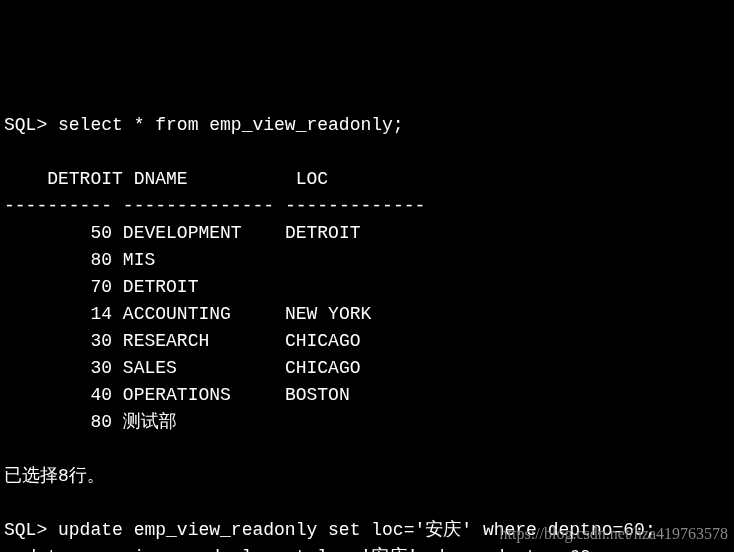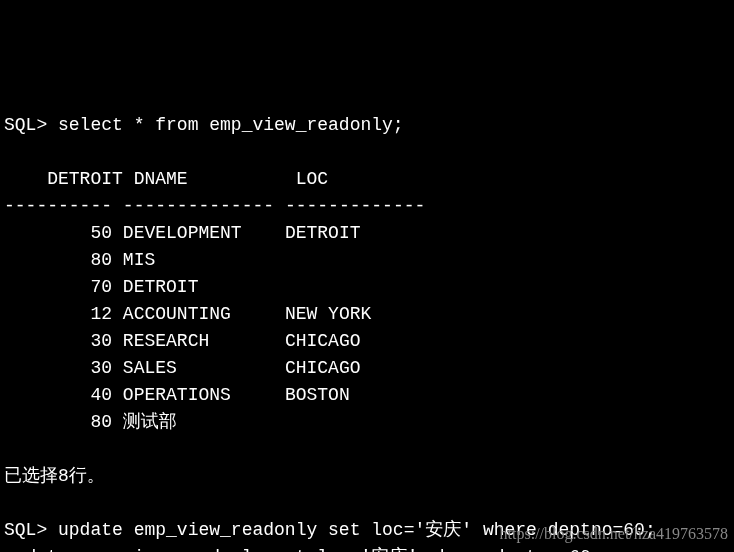--- a/index.html
+++ b/index.html
@@ -38,21 +38,21 @@
 
 
 
 <div class="terminal"><span>SQL&gt; </span><span>select * from emp_view_readonly;</span>
 
     <span>DETROIT</span> <span>DNAME</span>          <span>LOC</span>
 <span>----------</span> <span>--------------</span> <span>-------------</span>
         <span>50</span> <span>DEVELOPMENT</span>    <span>DETROIT</span>
         <span>80</span> <span>MIS</span>
         <span>70</span> <span>DETROIT</span>
-        <span>12</span> <span>ACCOUNTING</span>     <span>NEW YORK</span>
+        <span>14</span> <span>ACCOUNTING</span>     <span>NEW YORK</span>
         <span>30</span> <span>RESEARCH</span>       <span>CHICAGO</span>
         <span>30</span> <span>SALES</span>          <span>CHICAGO</span>
         <span>40</span> <span>OPERATIONS</span>     <span>BOSTON</span>
         <span>80</span> <span>测试部</span>
 
 <span>已选择8行。</span>
 
 <span>SQL&gt; </span><span>update emp_view_readonly set loc='安庆' where deptno=60;</span>
 <span>update emp_view_readonly set loc='安庆' where deptno=60</span>
 

